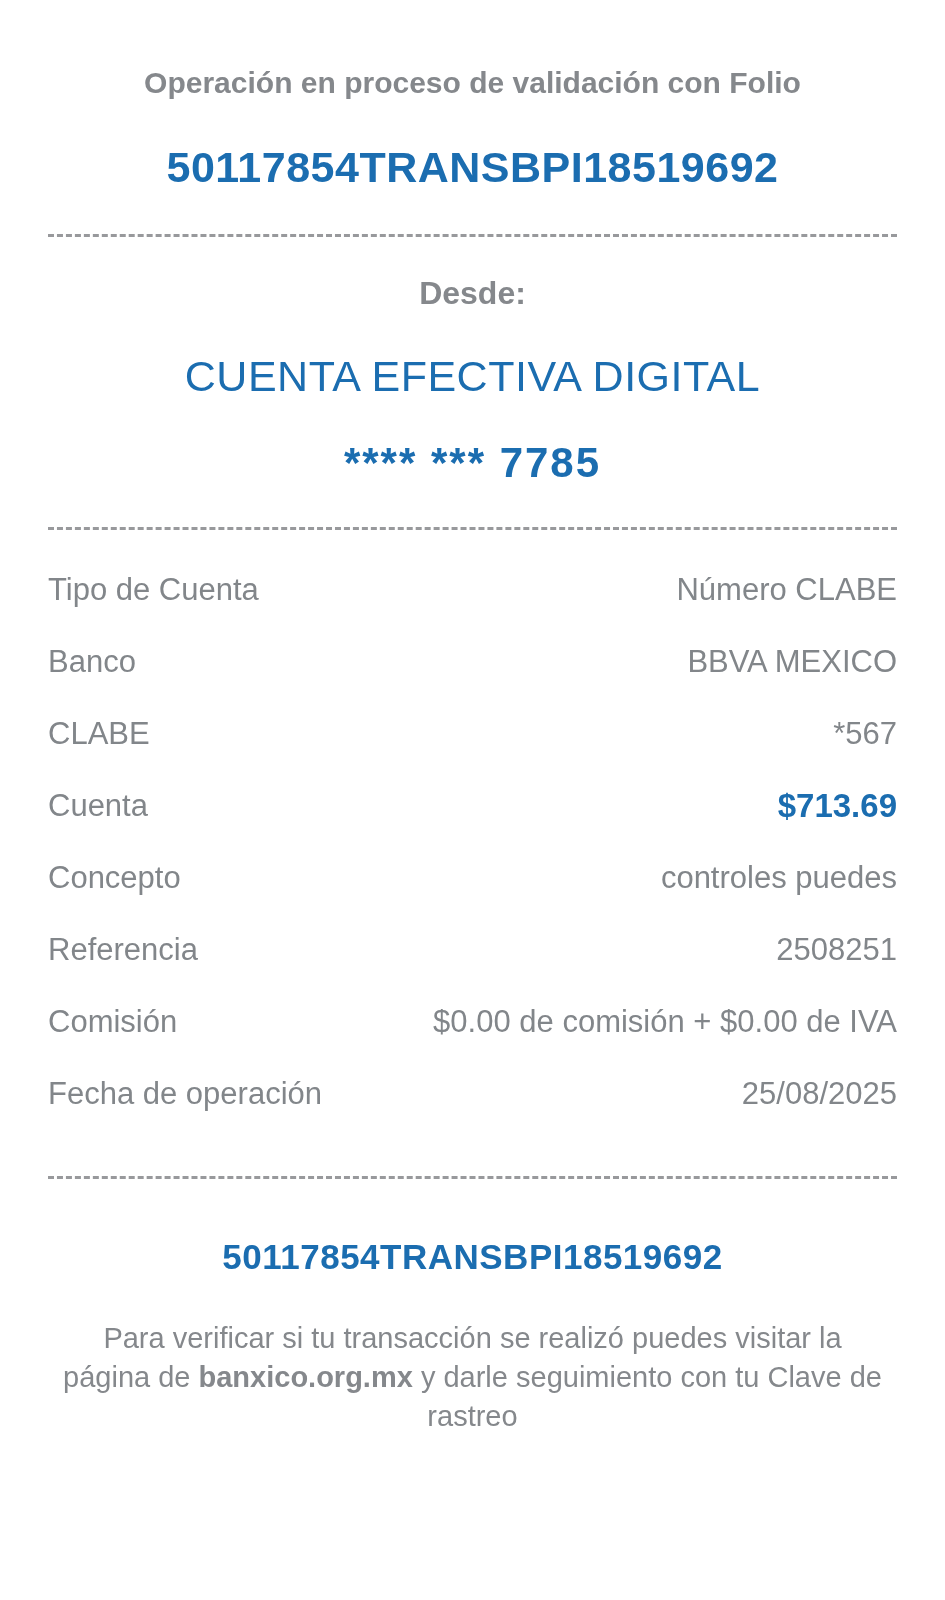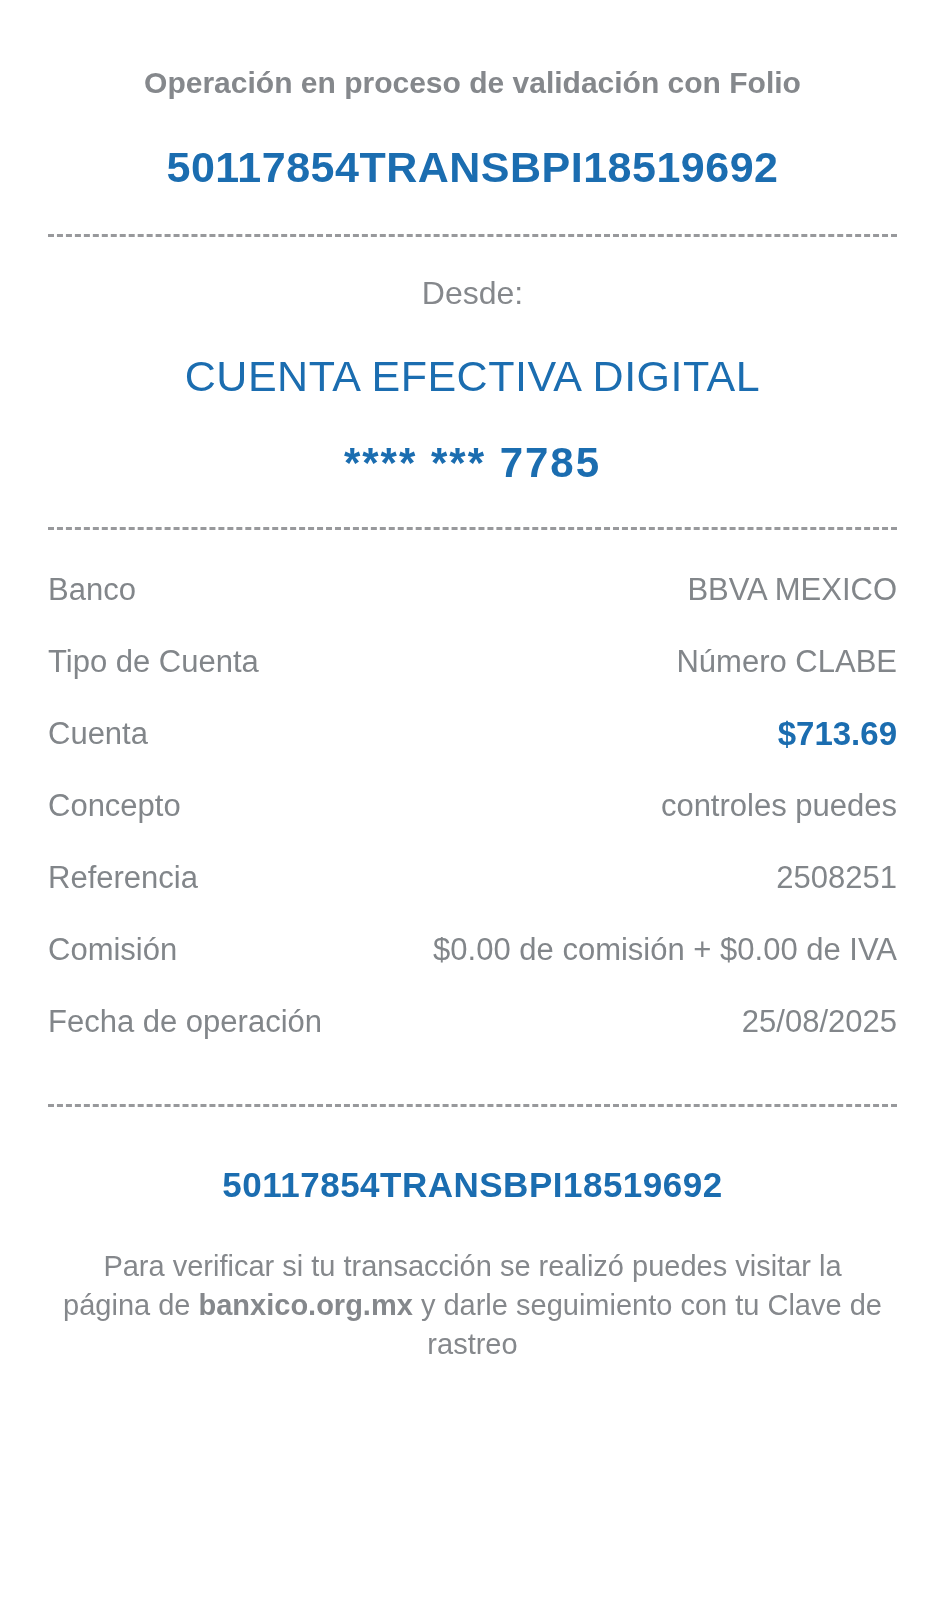--- a/index.html
+++ b/index.html
@@ -42,21 +42,21 @@
     border-top: 3px dashed #98999c;
     margin: 0;
     width: 100%;
   }
   .divider-1 { margin-top: 42px; }
   .divider-2 { margin-top: 40px; }
   .divider-3 { margin-top: 30px; }
 
   .from-label {
     font-size: 32px;
-    font-weight: 400;
+    font-weight: 700;
     color: #85888c;
     margin-top: 38px;
   }
   .account-name {
     font-size: 43px;
     font-weight: 400;
     color: #1b6db0;
     margin-top: 40px;
     letter-spacing: 0.5px;
   }
@@ -133,30 +133,34 @@
 
   <div class="account-name center">CUENTA EFECTIVA DIGITAL</div>
 
   <div class="account-mask center">**** *** 7785</div>
 
   <hr class="divider divider-2">
 
   <div class="details">
 
     <div class="detail-row">
+      <span class="row-label">Tipo de Cuenta</span>
+      <span class="row-value">Número CLABE</span>
+    </div>
+
+    <div class="detail-row">
       <span class="row-label">Banco</span>
       <span class="row-value">BBVA MEXICO</span>
     </div>
 
+
     <div class="detail-row">
-      <span class="row-label">Tipo de Cuenta</span>
-      <span class="row-value">Número CLABE</span>
+      <span class="row-label">CLABE</span>
+      <span class="row-value">*567</span>
     </div>
-
-
 
     <div class="detail-row">
       <span class="row-label">Cuenta</span>
       <span class="row-value accent">$713.69</span>
     </div>
 
     <div class="detail-row">
       <span class="row-label">Concepto</span>
       <span class="row-value">controles puedes</span>
     </div>

